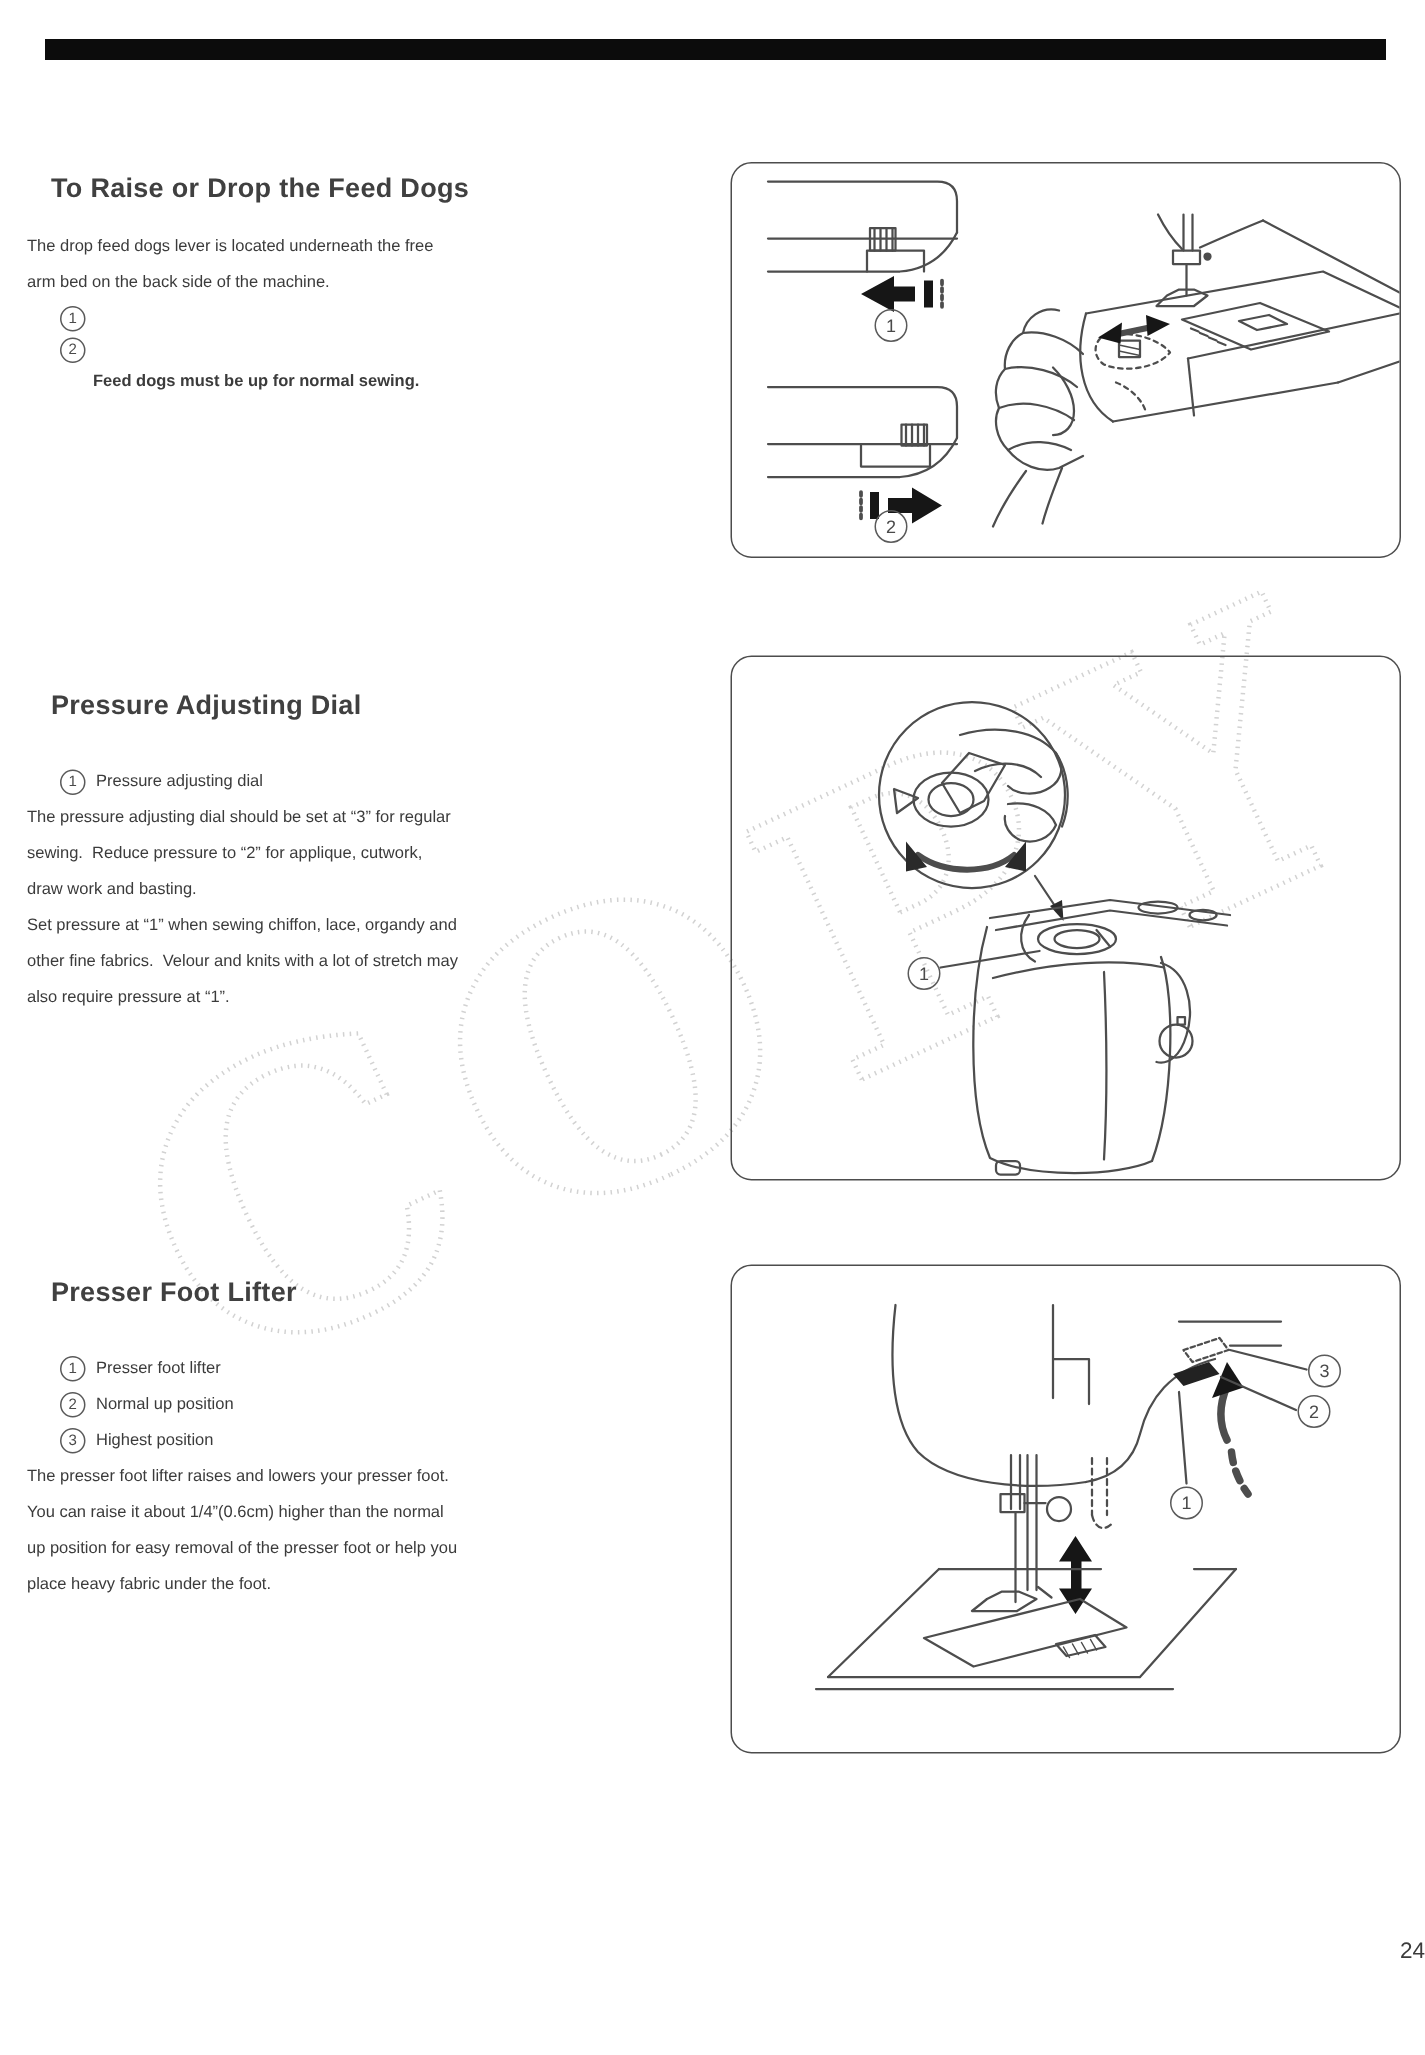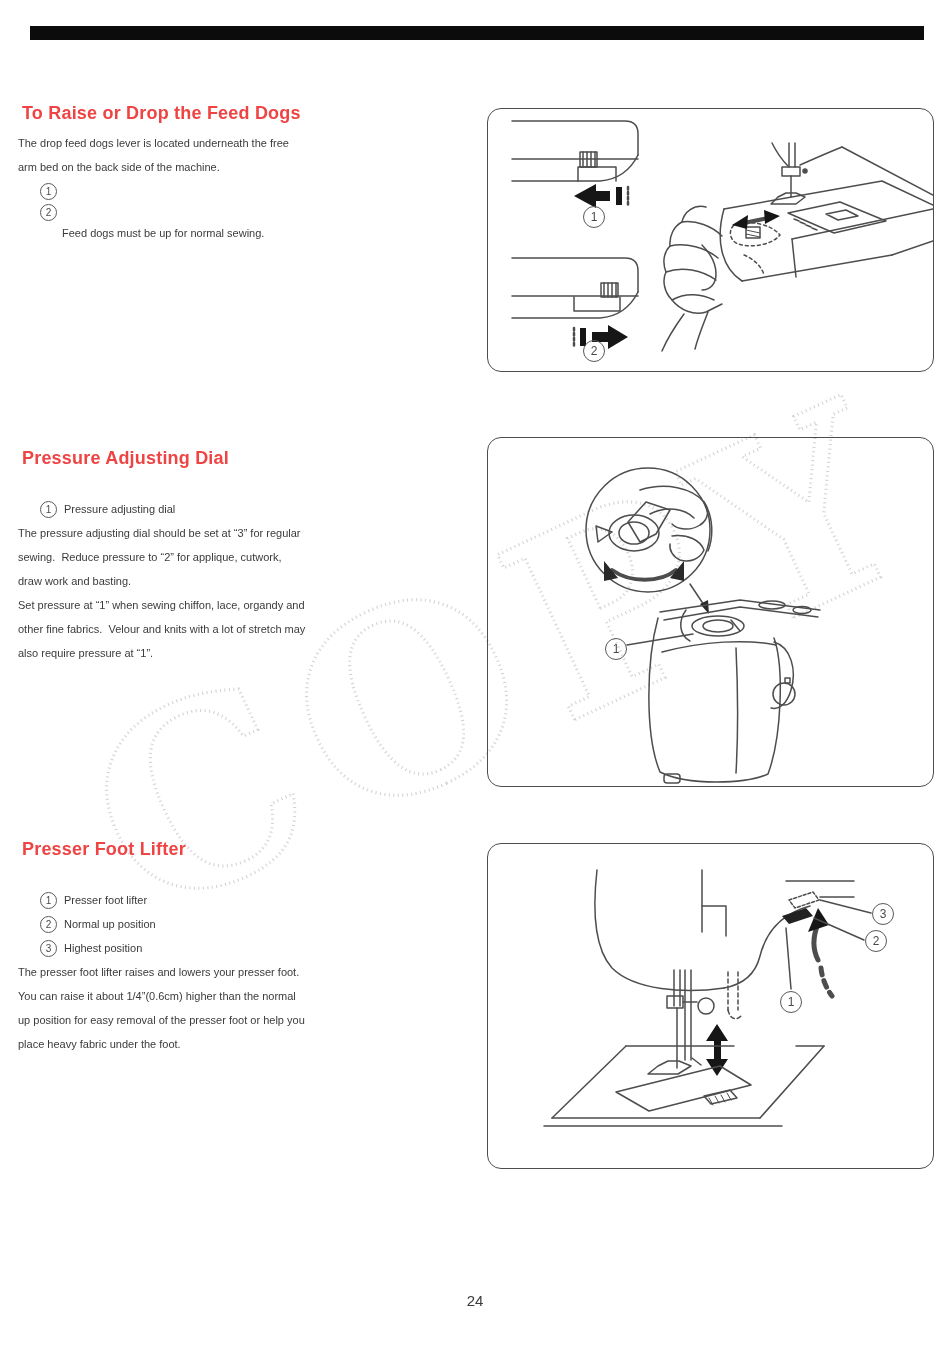--- a/index.html
+++ b/index.html
@@ -4,43 +4,43 @@
 <style>
   html,body{margin:0;padding:0;}
   body{
     width:950px;height:1370px;position:relative;background:#ffffff;
     font-family:"Liberation Sans","DejaVu Sans",sans-serif;
     color:#3b3b3b;overflow:hidden;
   }
   .scan-bar{position:absolute;left:30px;top:26px;width:894px;height:14px;background:#0c0c0c;}
   .watermark{position:absolute;left:80px;top:360px;pointer-events:none;}
   .col{position:absolute;left:18px;width:462px;}
-  h2{margin:4px;font-size:18px;font-weight:bold;color:#ef4444;letter-spacing:.2px;}
+  h2{margin:16px;font-size:18px;font-weight:bold;color:#404040;letter-spacing:.2px;}
   .body-text{font-size:11px;line-height:24px;white-space:pre-wrap;margin:0;}
   .intro{margin-top:7px;}
   .steps{margin-top:0;}
   .step{display:flex;align-items:flex-start;padding-left:22px;}
-  .note{padding-left:44px;}
+  .note{padding-left:44px;font-weight:bold;}
   .cnum{
     flex:0 0 auto;width:15px;height:15px;border:1.2px solid #5a5a5a;border-radius:50%;
     font-size:10px;line-height:15px;text-align:center;color:#4a4a4a;
     margin-right:7px;margin-top:4px;background:transparent;
   }
   .label-row{display:flex;align-items:flex-start;padding-left:22px;}
   .gap-lg{margin-top:28px;}
   .figbox{
     position:absolute;left:487px;width:445px;border:1.6px solid #4d4d4d;border-radius:14px;
     background:transparent;
   }
   .figbox svg{position:absolute;left:0;top:0;}
   .fig-cnum{
     position:absolute;width:20px;height:20px;border:1.2px solid #5a5a5a;border-radius:50%;
     font-size:12px;line-height:20px;text-align:center;color:#4a4a4a;background:#fff0;
   }
-  .page-num{position:absolute;left:0;top:1292px;width:950px;text-align:center;font-size:15px;color:#3b3b3b;}
+  .page-num{position:absolute;left:0;top:1292px;width:950px;text-align:right;font-size:15px;color:#3b3b3b;}
 </style>
 </head>
 <body>
 
 <div class="scan-bar"></div>
 
 <svg class="watermark" width="860" height="660" viewBox="0 0 860 660" aria-hidden="true">
   <text x="440" y="380" transform="rotate(-25 440 330)" font-family="DejaVu Serif, serif" font-weight="bold" font-size="250" letter-spacing="22" text-anchor="middle" fill="none" stroke="#c3c3c3" stroke-width="3" stroke-dasharray="1 3.5" opacity="0.75">COPY</text>
 </svg>
 

